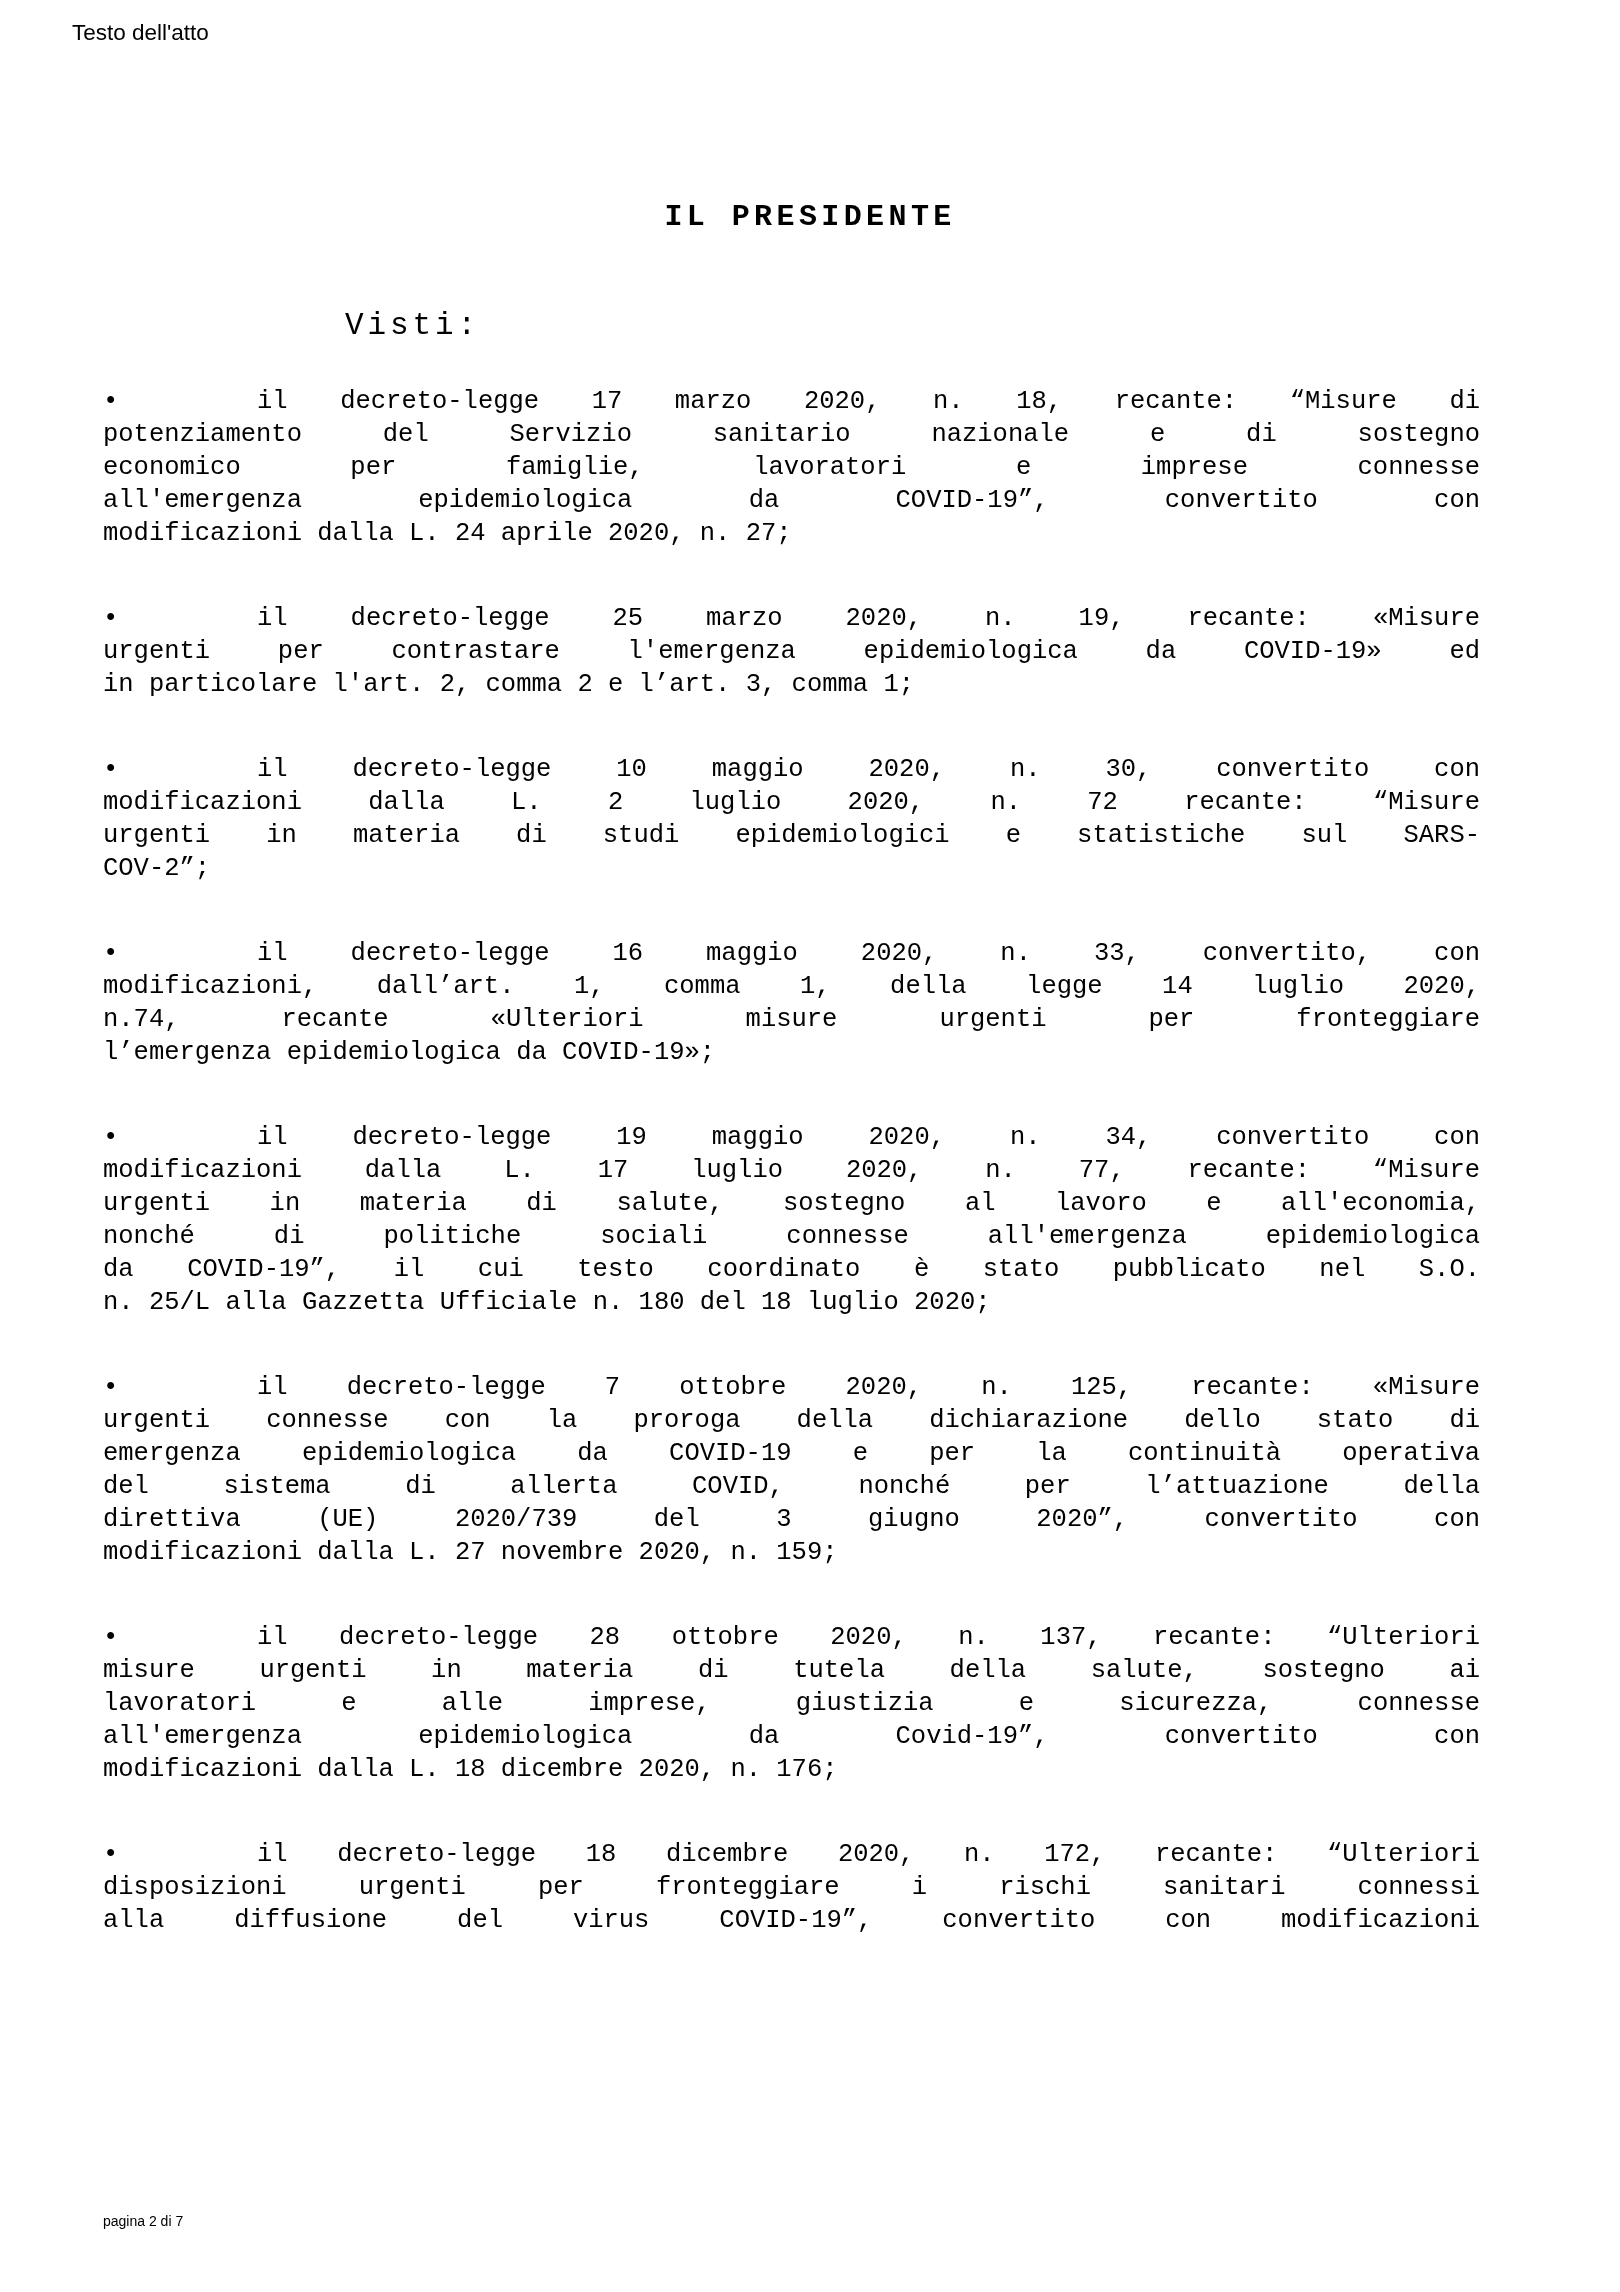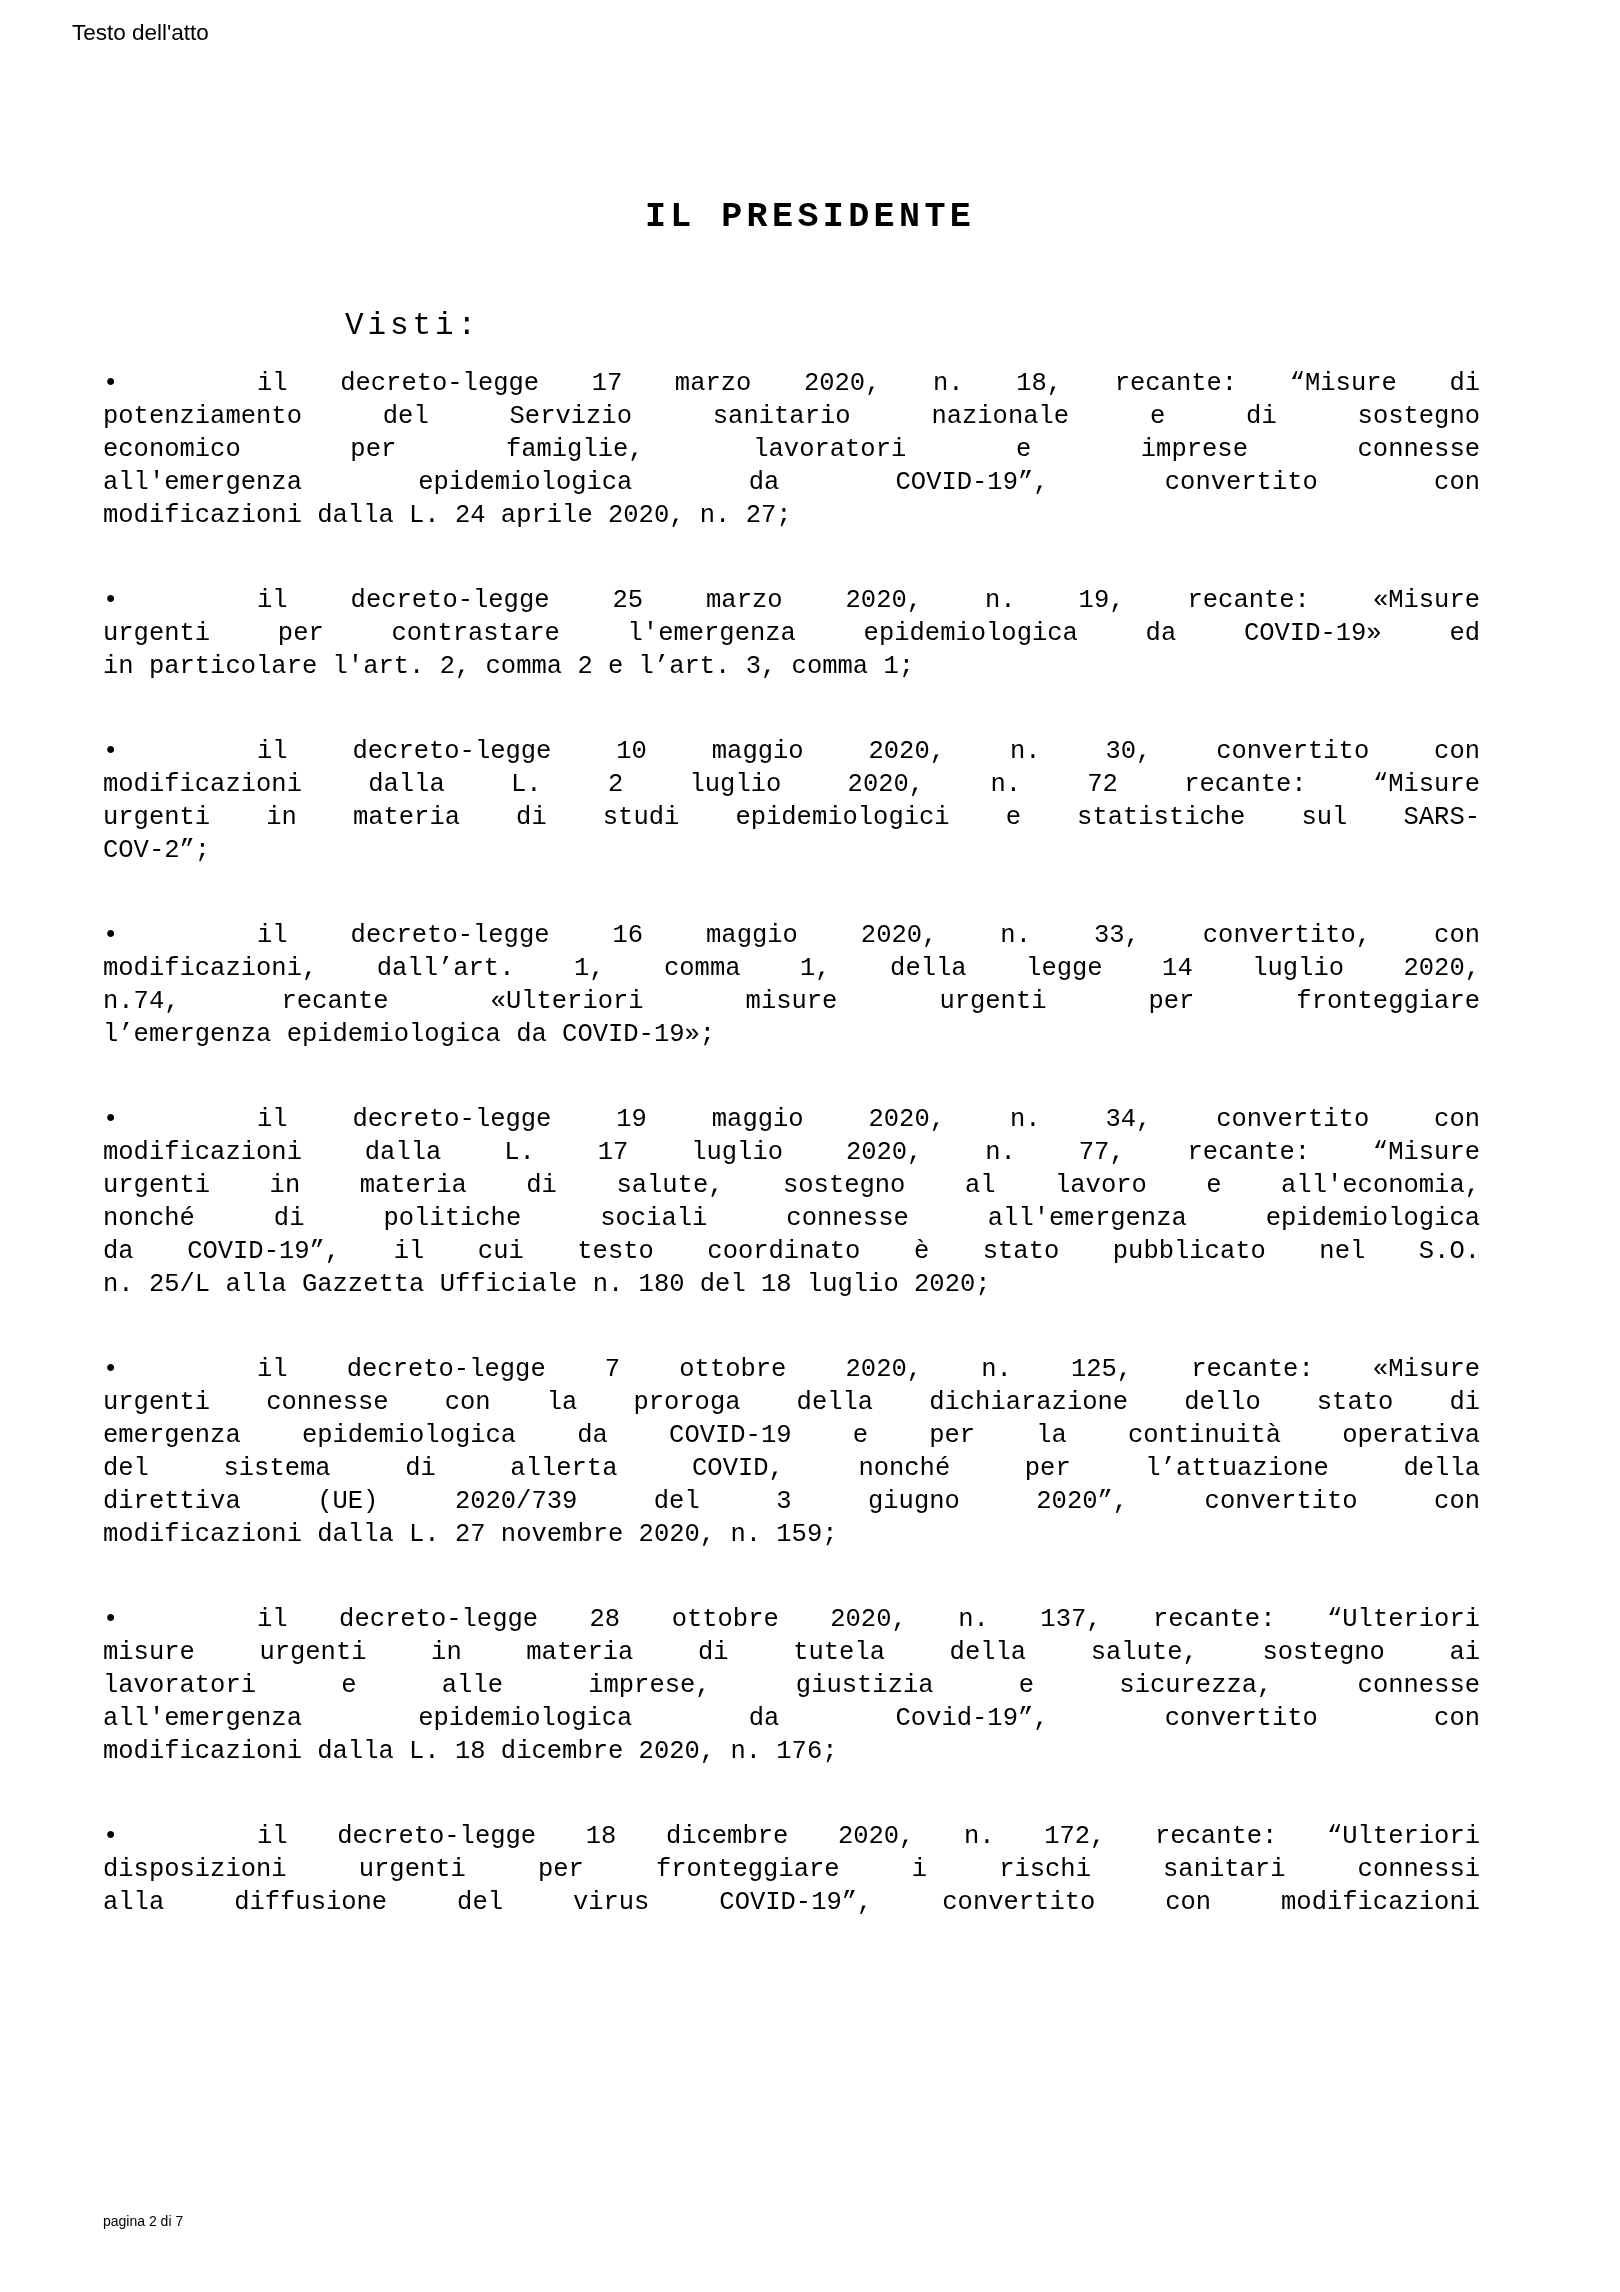--- a/index.html
+++ b/index.html
@@ -30,39 +30,39 @@
     left: 103px;
     top: 0;
     width: 1377px;
   }
   .title {
     position: relative;
     left: 18.6px;
     margin-top: 201px;
     text-align: center;
     font-weight: bold;
-    font-size: 35px;
+    font-size: 30px;
     letter-spacing: 4.4px;
     line-height: 33px;
     white-space: nowrap;
   }
   .intro {
     margin-top: 75px;
     padding-left: 242px;
     font-size: 31px;
     letter-spacing: 3.9px;
     line-height: 33px;
   }
   .para {
     margin-top: 52px;
     font-size: 25.5px;
     line-height: 33px;
   }
   .para:first-child {
-    margin-top: 25px;
+    margin-top: 43px;
   }
   .line {
     text-align: justify;
   }
   .line.just {
     text-align-last: justify;
   }
   .bullet {
     display: inline-block;
     width: 154px;

